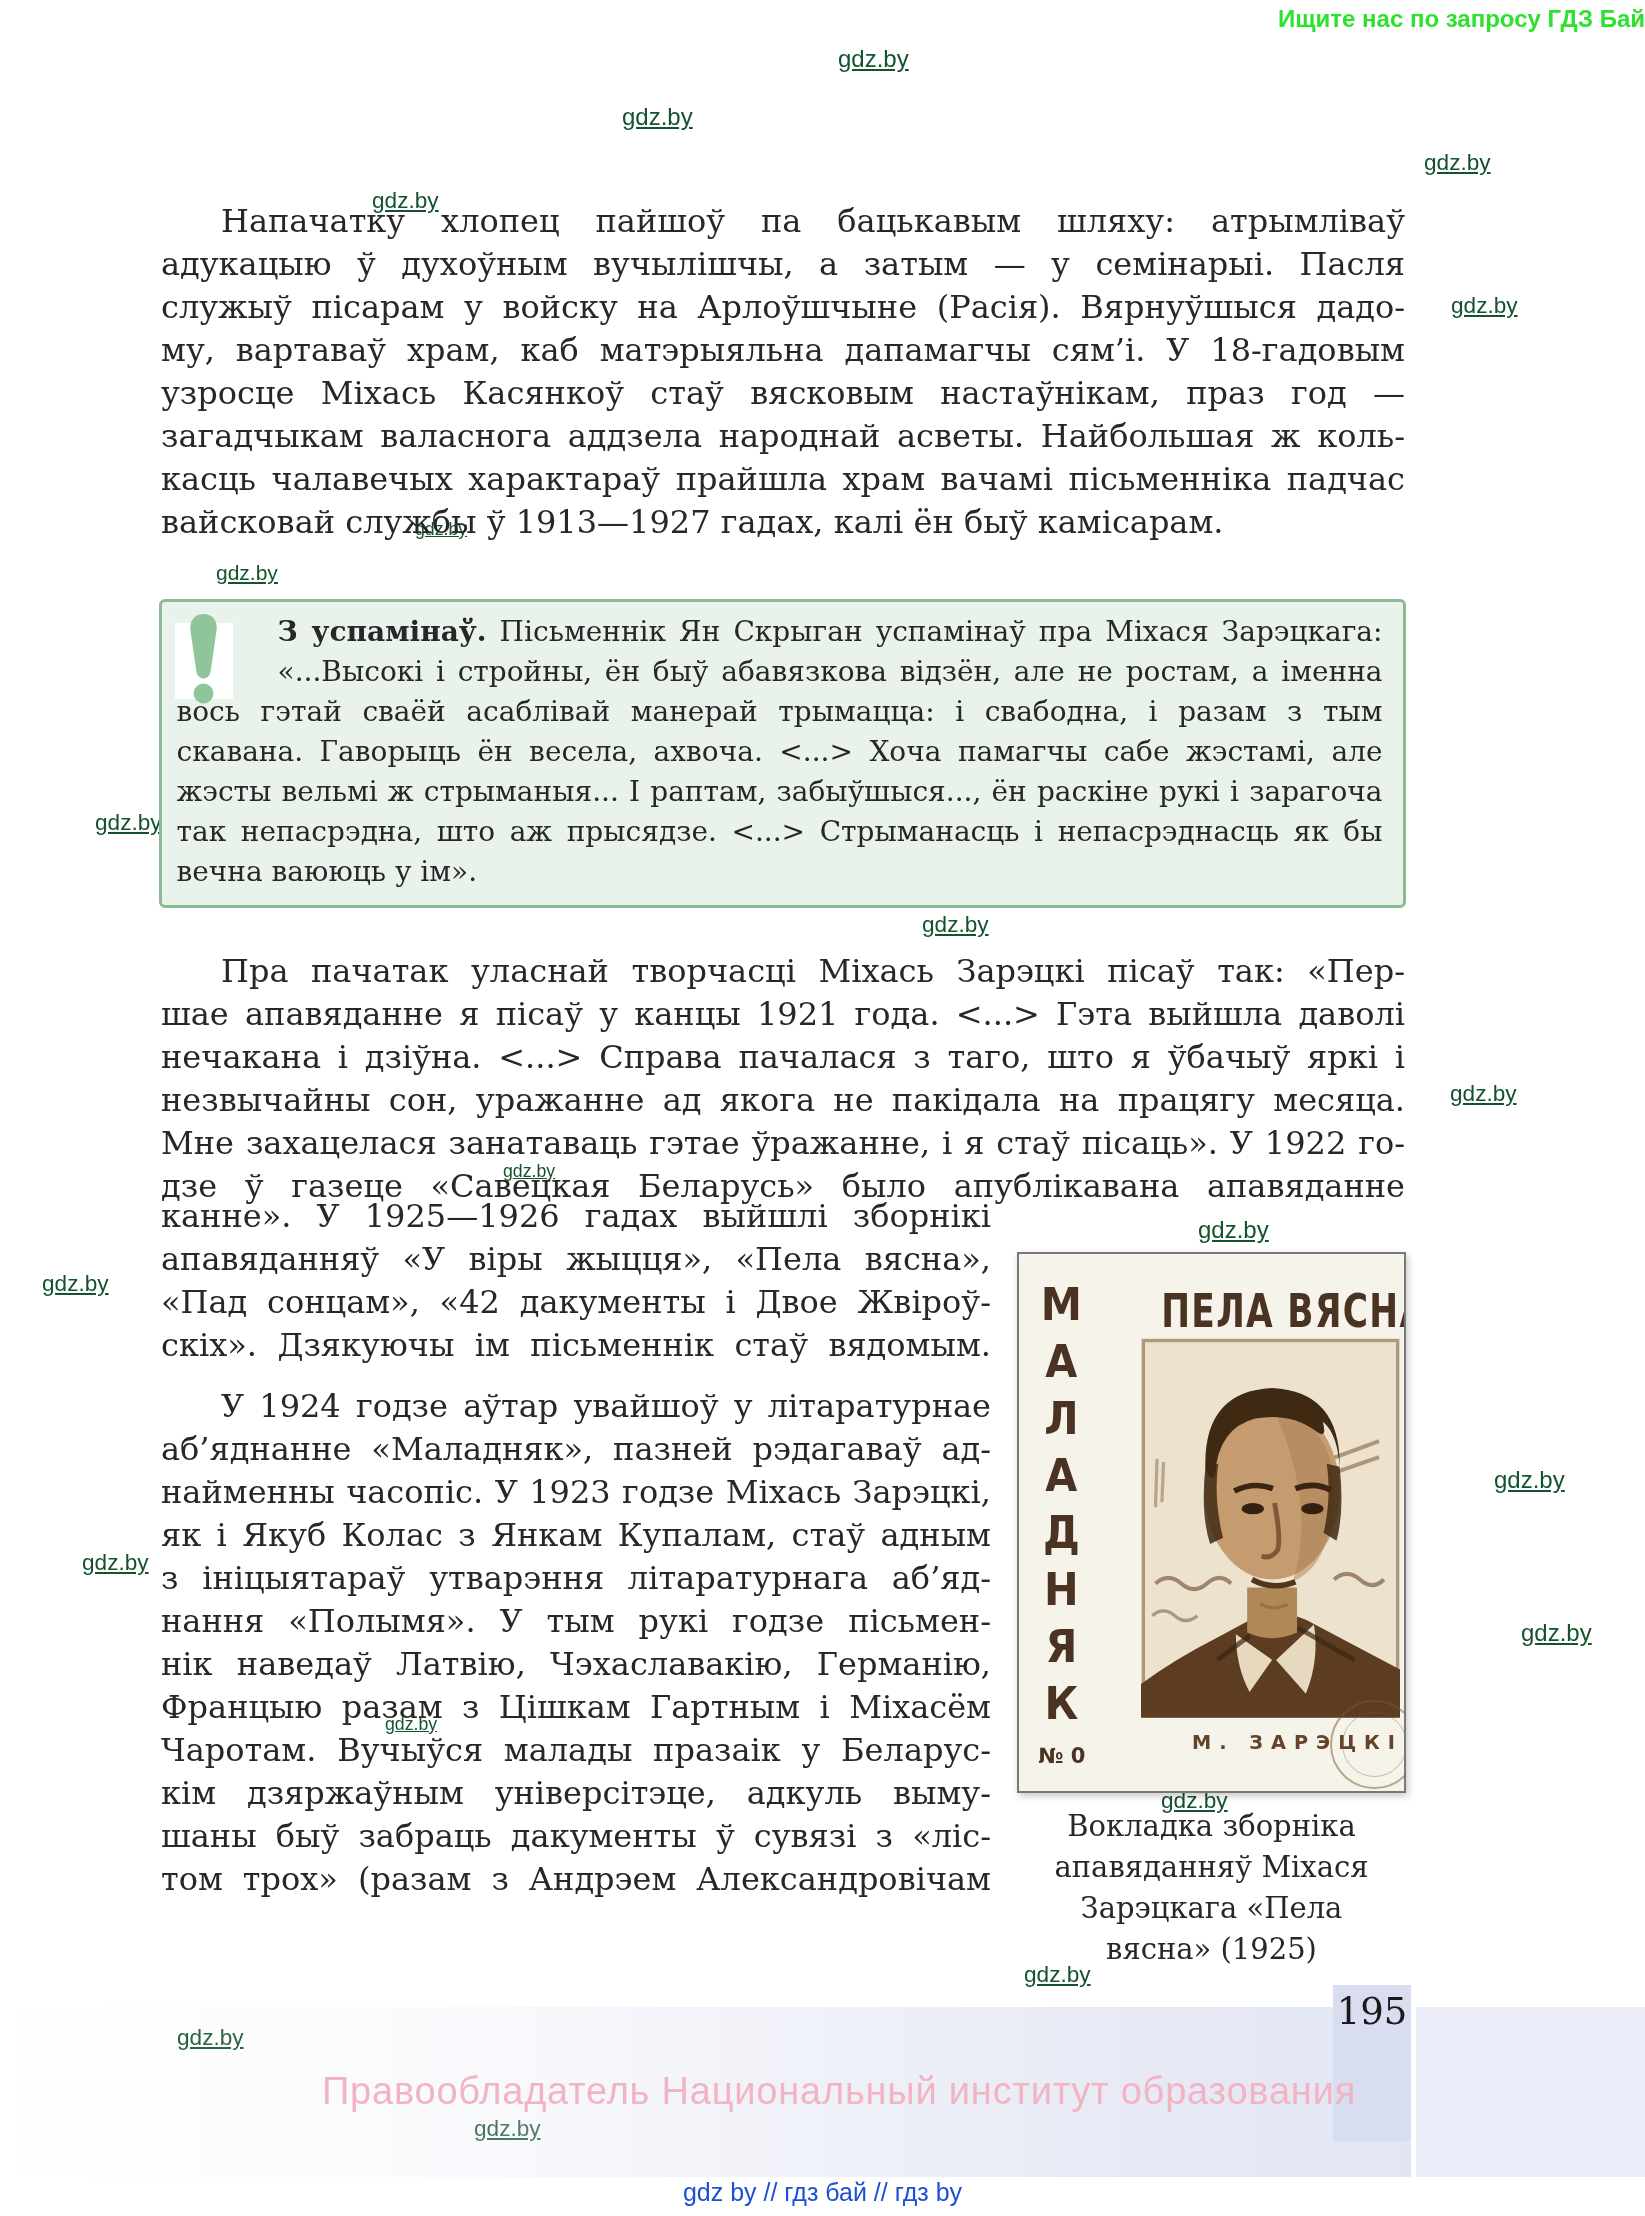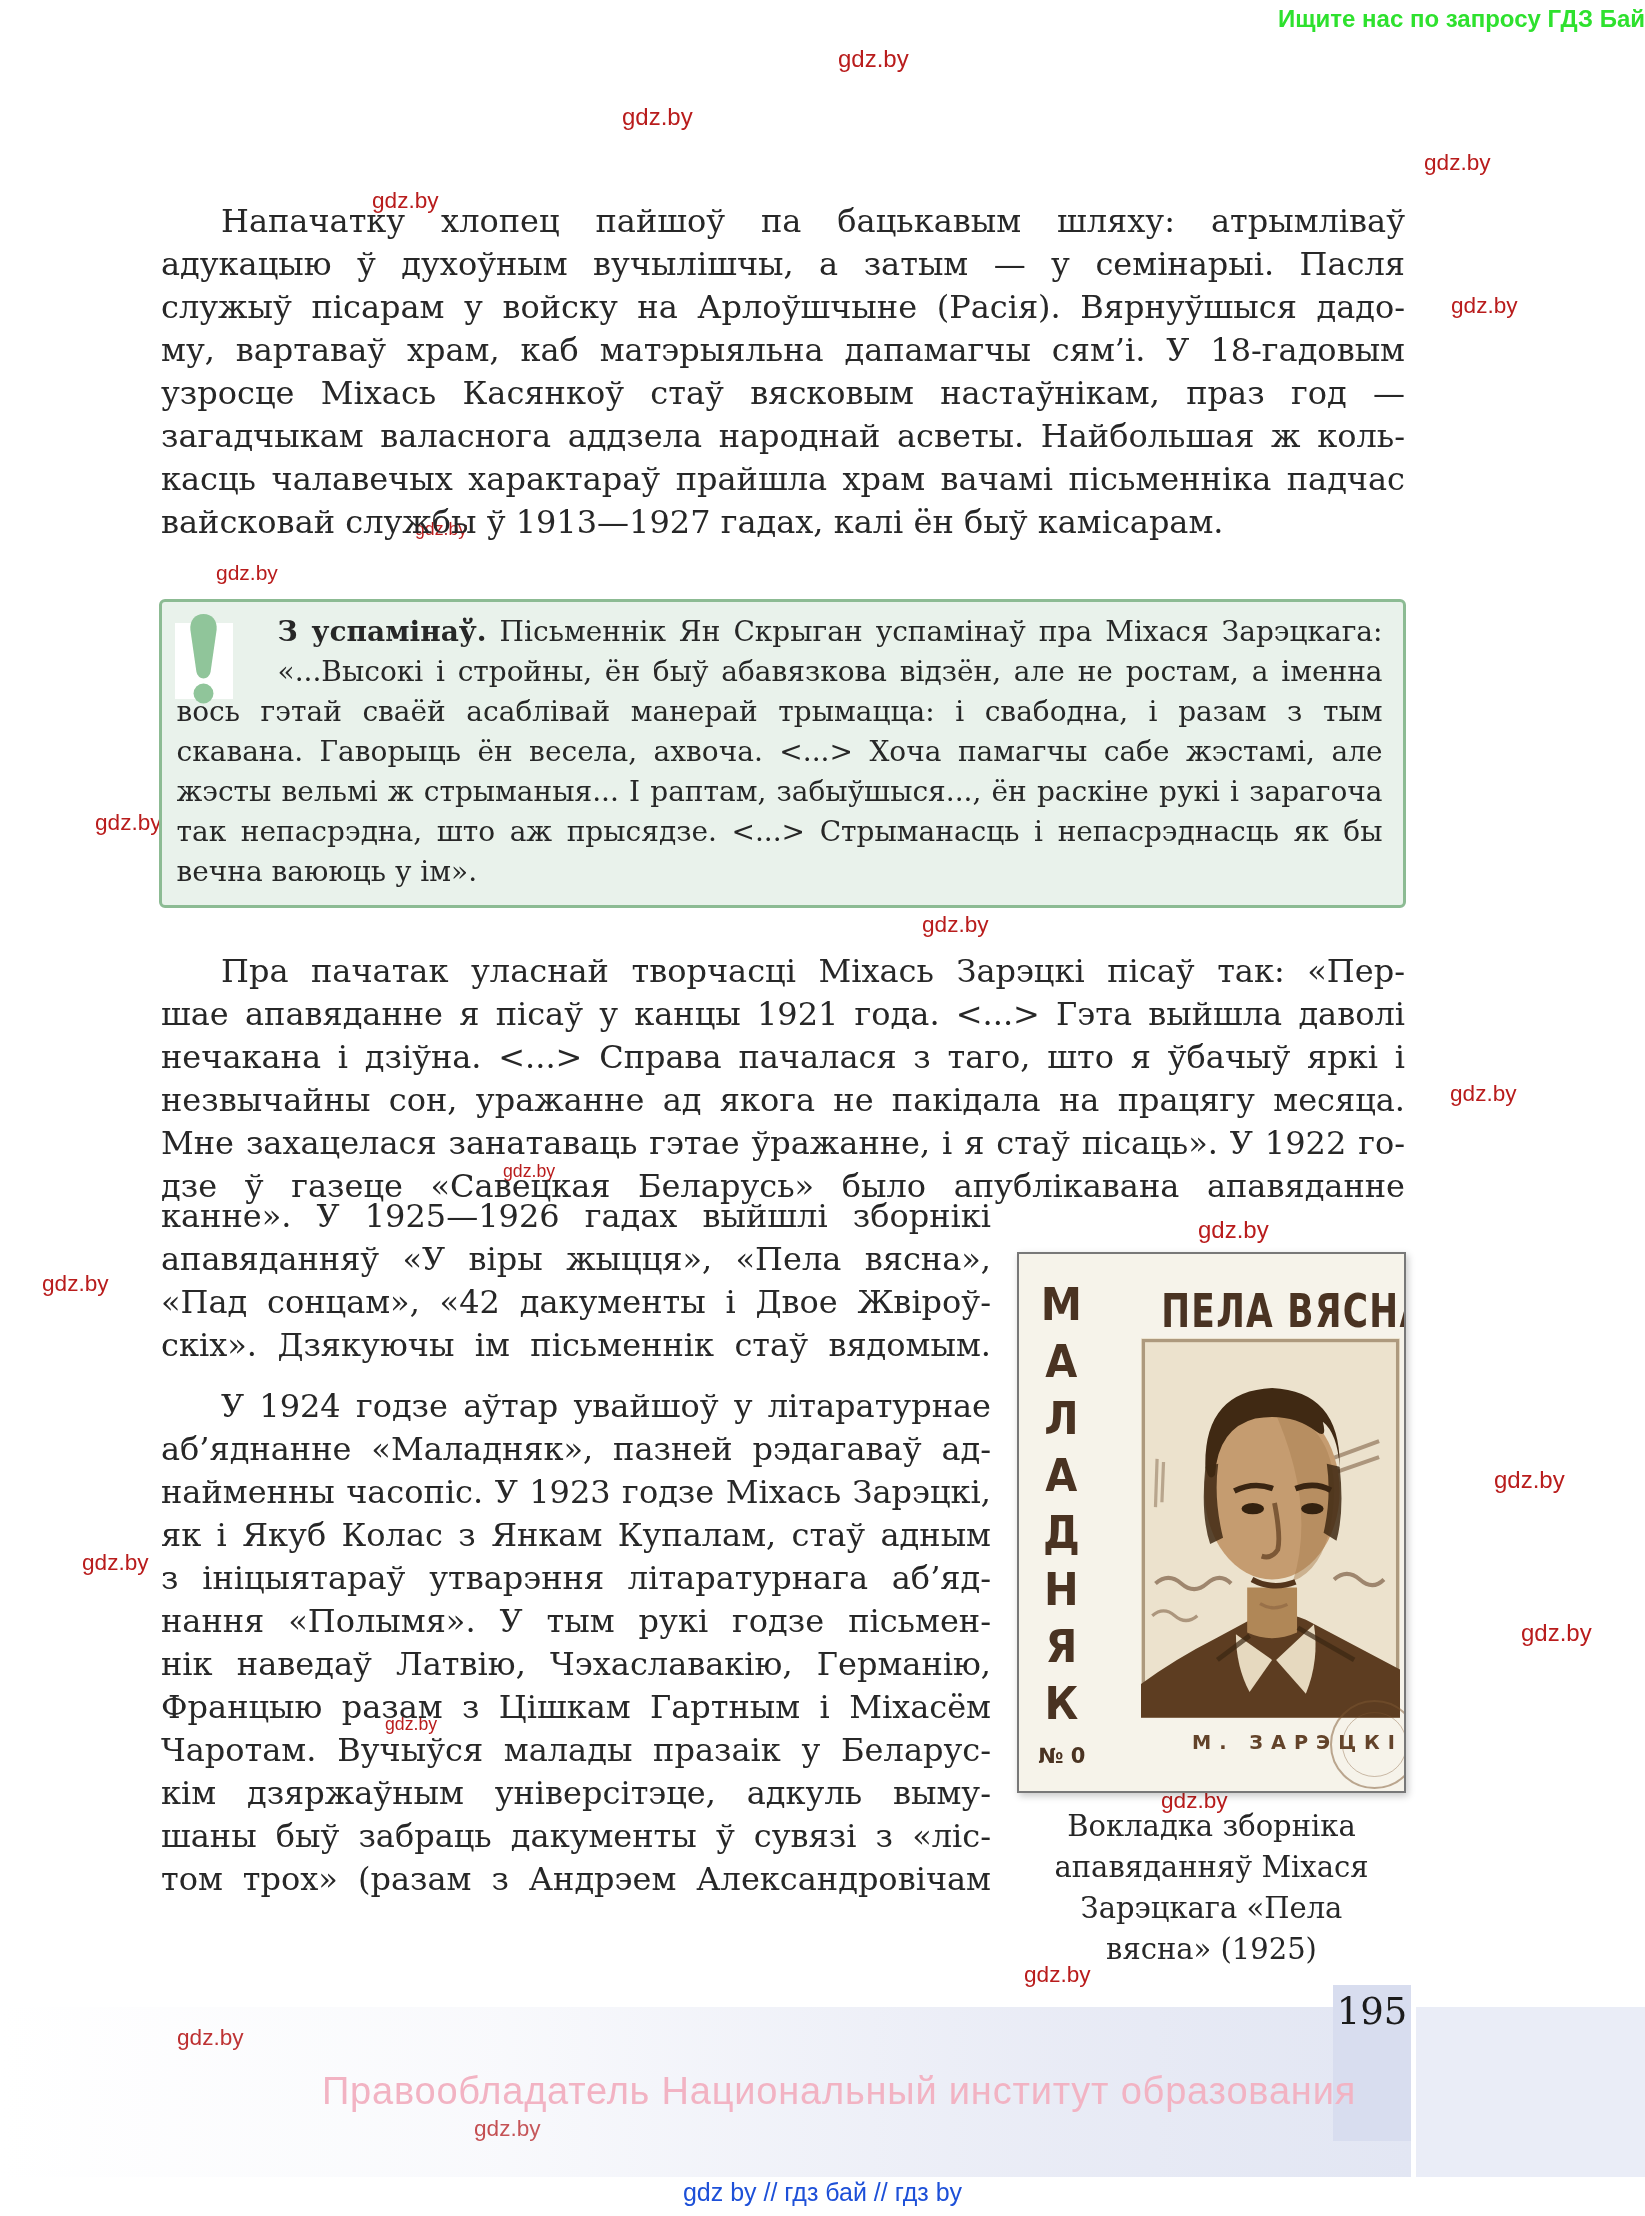--- a/index.html
+++ b/index.html
@@ -7,22 +7,23 @@
     position:relative; width:1645px; height:2216px; background:#ffffff;
     font-family:"DejaVu Serif", serif; color:#272727; overflow:hidden;
   }
   
   #promo {
     position:absolute; left:0; top:4.8px; width:1645px; text-align:right;
     font-family:"Liberation Sans", sans-serif; font-size:24px; font-weight:700;
   }
   
   .wm {
-    position:absolute; font-family:"Liberation Sans", sans-serif; color:#b91c1c;
+    position:absolute; font-family:"Liberation Sans", sans-serif; color:#14532d;
     white-space:nowrap;
+    text-decoration:underline;
   }
   
   .para { position:absolute; }
   .bl {
     height:43px; line-height:43px; font-size:32px;
     text-align:justify; text-align-last:justify; overflow:hidden; white-space:normal;
   }
   #para1 .bl:first-child, #para2w .bl:first-child, #para3n .bl:first-child { text-indent:60px; }
   #para1 .bl:last-child { text-align-last:left; }
   

